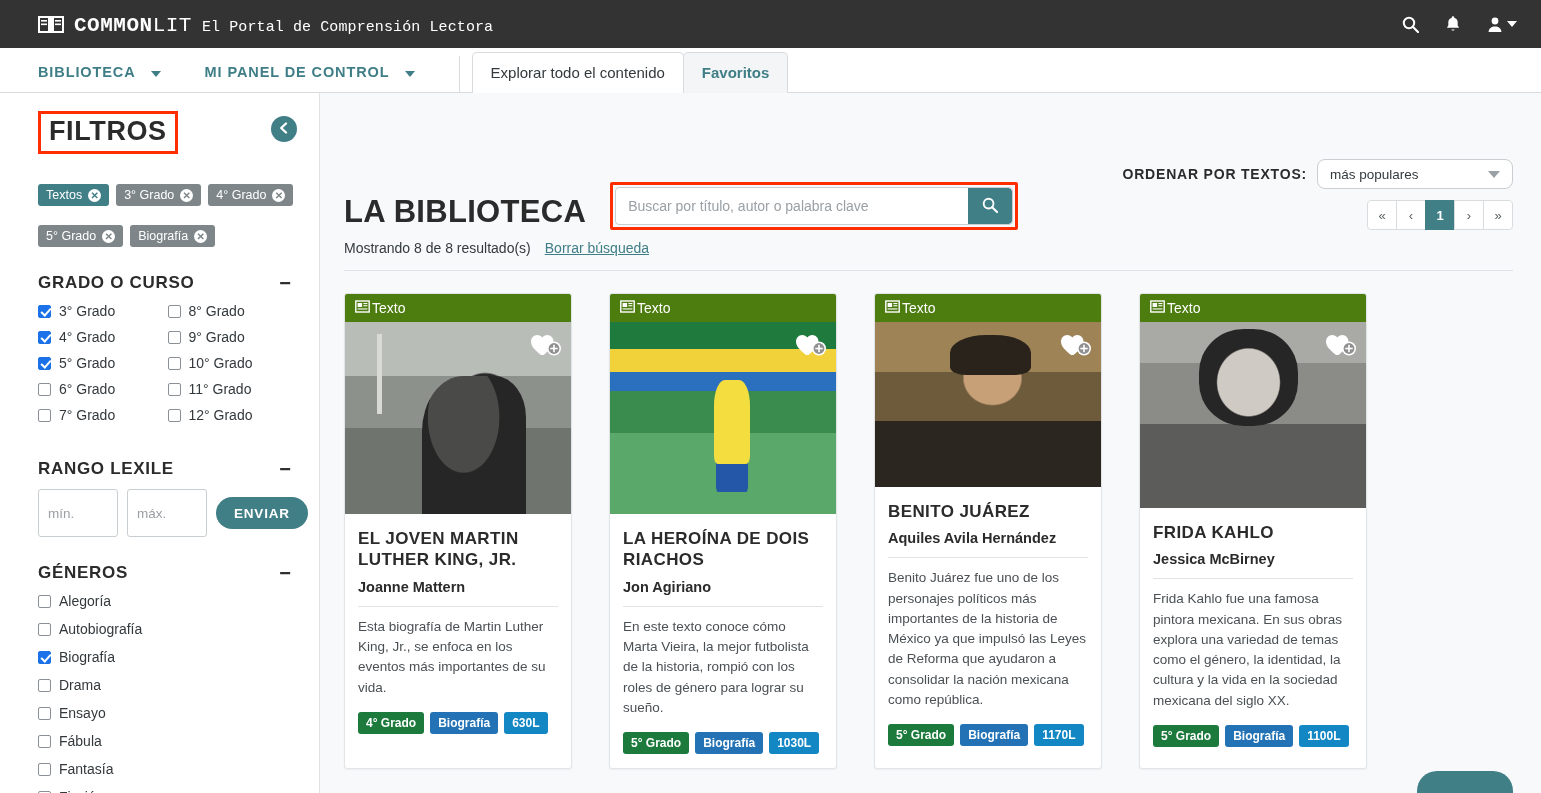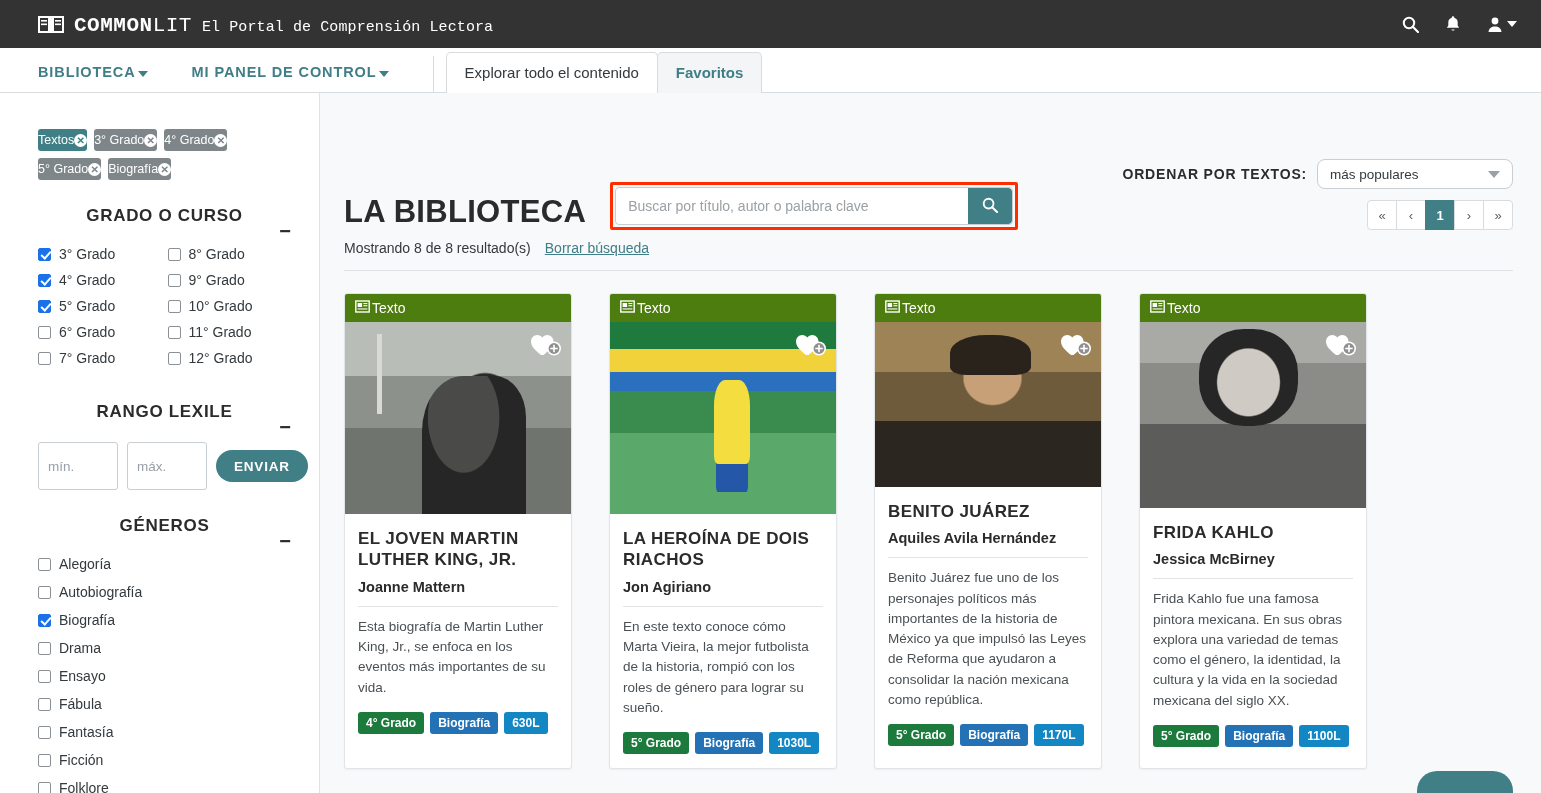--- a/index.html
+++ b/index.html
@@ -32,21 +32,21 @@
     border-right: 5px solid transparent; border-top: 6px solid #fff;
   }
 
   
   .navbar {
     height: 45px; background: #ffffff; display: flex; align-items: flex-end;
     border-bottom: 1px solid #d8dcdf; padding-left: 38px; position: relative;
   }
   .nav-link {
     font-size: 14.5px; font-weight: bold; color: #3f7e86; letter-spacing: .9px;
-    display: flex; align-items: center; gap: 2px; padding-bottom: 12px;
+    display: flex; align-items: center; gap: 15px; padding-bottom: 12px;
     margin-right: 44px; cursor: pointer;
   }
   .nav-caret {
     width: 0; height: 0; border-left: 5px solid transparent;
     border-right: 5px solid transparent; border-top: 6px solid #3f7e86;
     position: relative; top: 2px;
   }
   .nav-divider {
     width: 1px; background: #d8dcdf; height: 36px; align-self: flex-end;
     margin-right: 0px;
@@ -77,34 +77,33 @@
     border: 3px solid #ff2d00; padding: 2px 8px 4px; display: inline-block;
   }
   .collapse-btn {
     width: 26px; height: 26px; border-radius: 50%; background: #417f87;
     margin-left: auto; margin-top: 5px; display: flex; align-items: center;
     justify-content: center; cursor: pointer;
   }
   .chips { display: flex; flex-wrap: wrap; gap: 7px; margin-top: 18px; }
   .chip {
     background: #7e8689; color: #fff; font-size: 12.5px; border-radius: 3px;
-    padding: 4px 0; display: flex; align-items: center; cursor: pointer;
+    padding: 4px 8px; display: flex; align-items: center; gap: 6px; cursor: pointer; margin-top: 12px;
   }
   .chip.teal { background: #417f87; }
   .chip-x {
     width: 13px; height: 13px; border-radius: 50%; background: #fff;
     color: #7e8689; font-size: 10px; line-height: 13px; text-align: center;
     font-weight: bold; flex: 0 0 auto;
   }
   .chip.teal .chip-x { color: #417f87; }
 
   .sec-head {
     display: flex; align-items: center; margin-top: 26px; margin-bottom: 10px;
     padding-right: 6px;
-    flex-direction: column;
   }
   .sec-title {
     font-size: 17px; font-weight: bold; letter-spacing: .7px; color: #2b2b2b;
   }
   .sec-toggle {
     margin-left: auto; font-size: 20px; color: #2b2b2b; cursor: pointer;
     line-height: 10px; font-weight: bold;
   }
   .grade-grid { display: flex; }
   .grade-col { width: 137px; }
@@ -334,20 +333,30 @@
   <div class="nav-divider"></div>
   <div class="tabs">
     <div class="tab active">Explorar todo el contenido</div>
     <div class="tab">Favoritos</div>
   </div>
 </div>
 
 <div class="layout">
 
   <div class="sidebar">
+    <div class="filters-head">
+      <div class="filters-title">FILTROS</div>
+      <div class="collapse-btn">
+        <span>
+          <svg width="12" height="12" viewBox="0 0 12 12">
+              <polyline points="8,1.5 3.2,6 8,10.5" fill="none" stroke="#fff" stroke-width="2.3" stroke-linecap="round" stroke-linejoin="round"></polyline>
+            </svg>
+        </span>
+      </div>
+    </div>
 
     <div class="chips">
       <div class="chip teal">
         <span>Textos</span>
         <span class="chip-x">✕</span>
       </div>
       <div class="chip">
         <span>3° Grado</span>
         <span class="chip-x">✕</span>
       </div>

